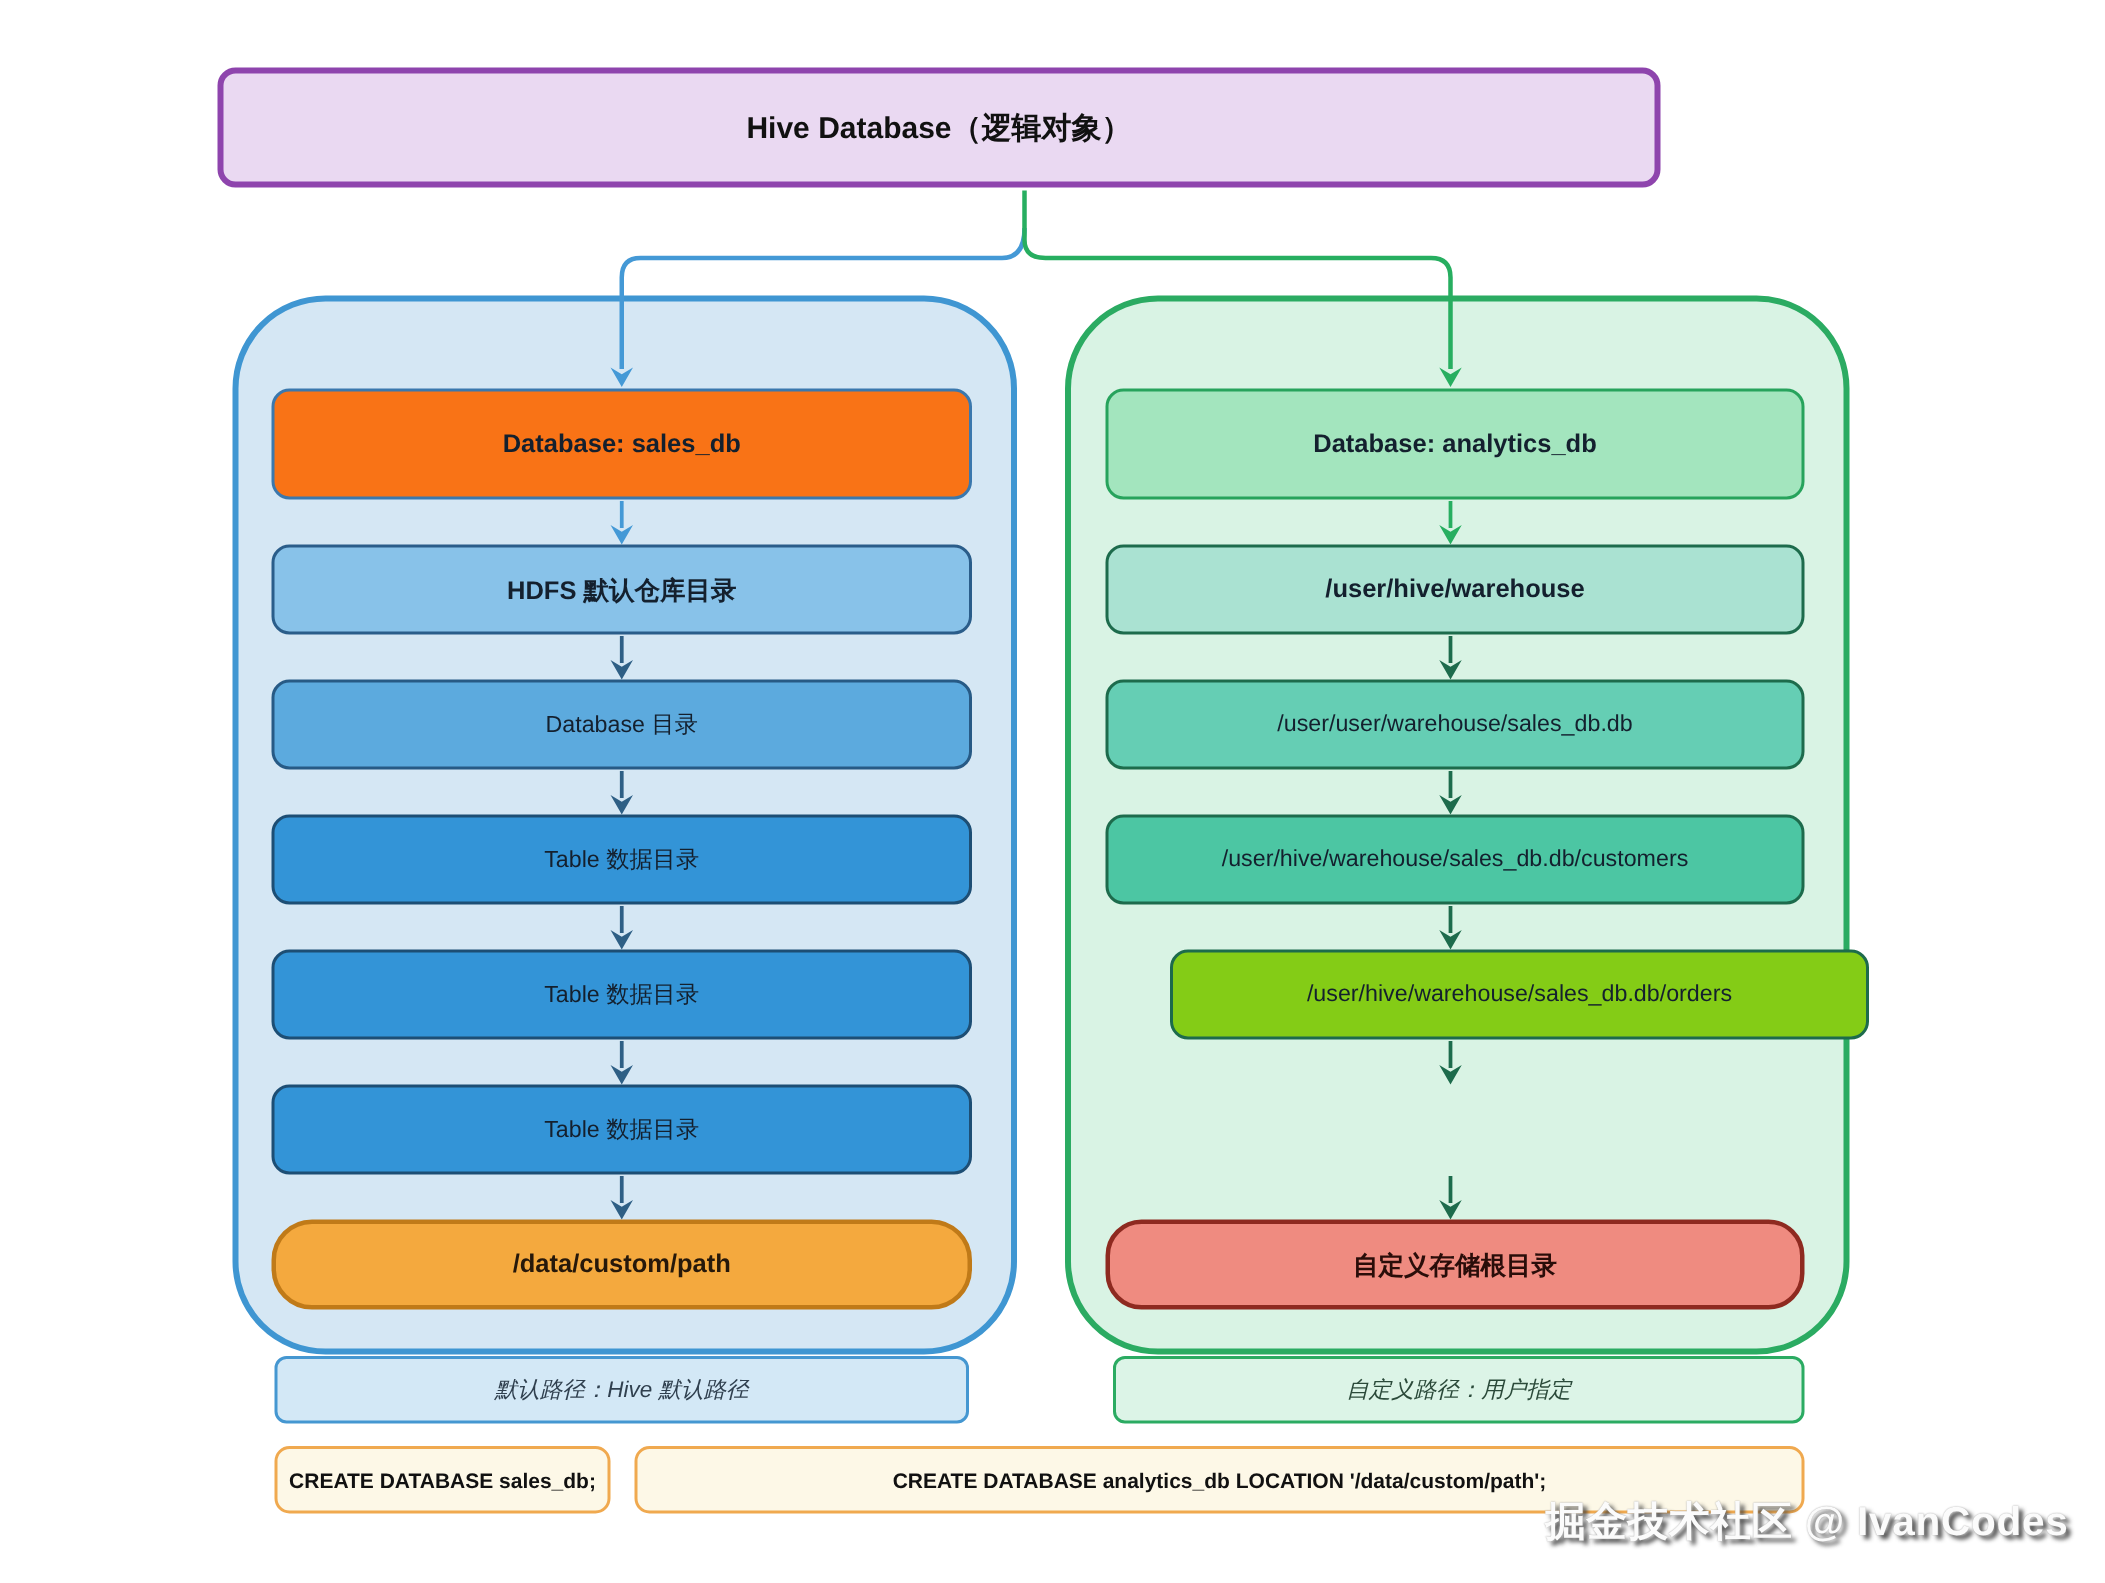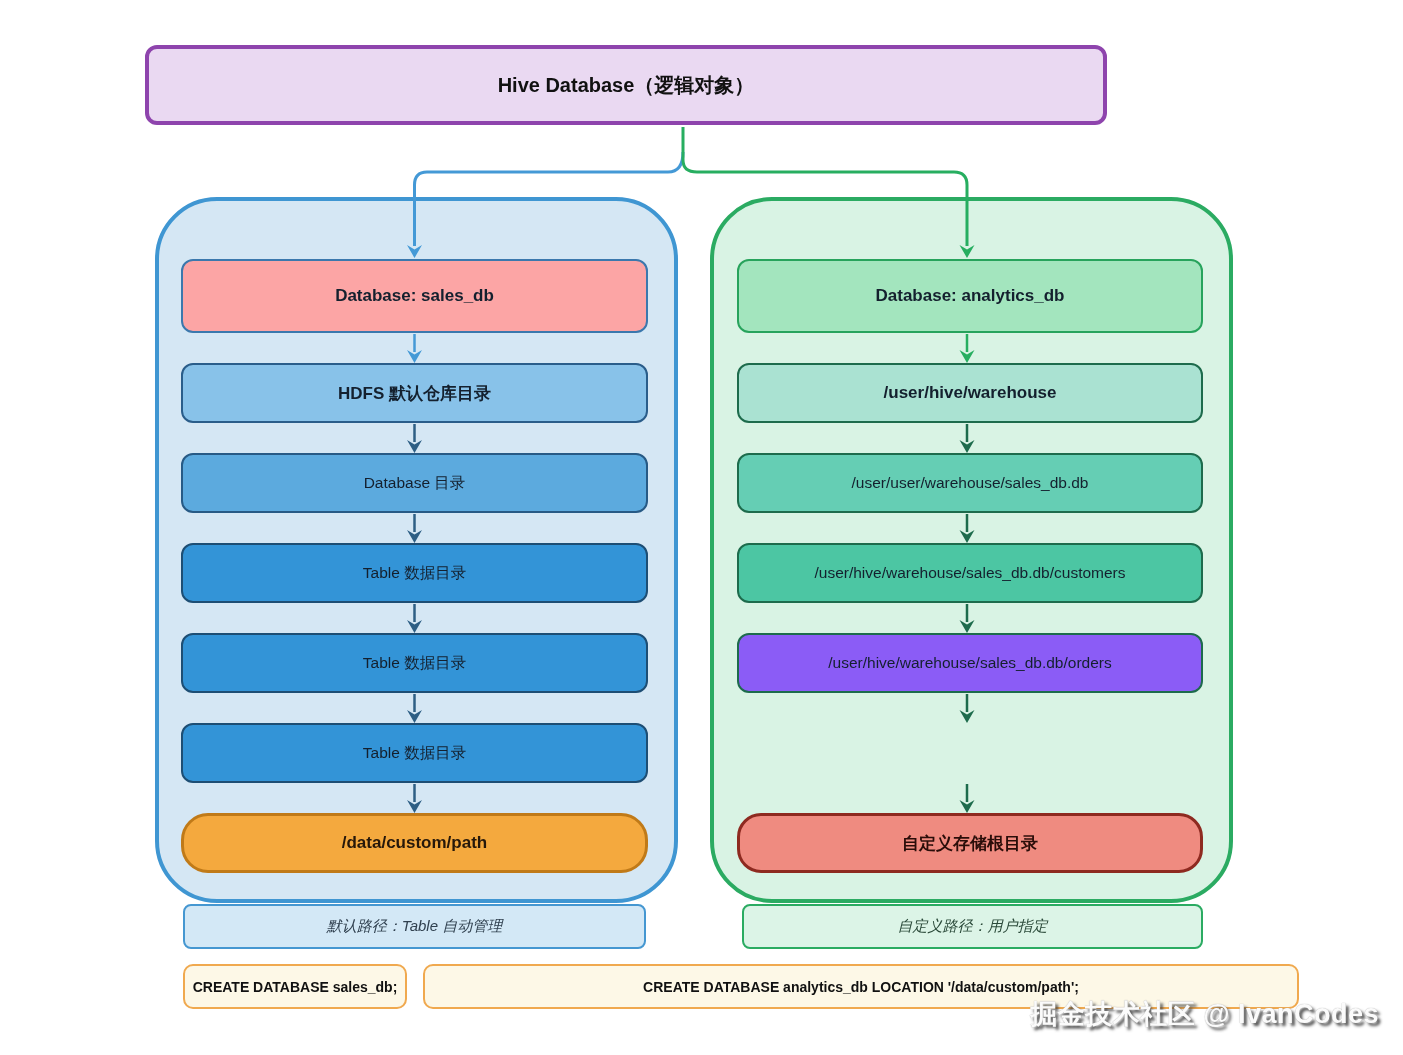--- a/index.html
+++ b/index.html
@@ -30,51 +30,51 @@
   
   .node{
     position:absolute;box-sizing:border-box;z-index:3;
     display:flex;align-items:center;justify-content:center;
     border-radius:12px;text-align:center;color:#14202e;font-size:15.5px;
   }
   .lcol{left:181px;width:467px;}
   .rcol{left:737px;width:466px;}
   .h74{height:74px}.h60{height:60px}
   .bold{font-weight:bold;font-size:17px;}
-  .l1{top:259px;background:#fca5a5;border:2px solid #3b78ad;}
+  .l1{top:259px;background:#f97316;border:2px solid #3b78ad;}
   .l2{top:363px;background:#88c2e9;border:2px solid #2a5d8a;}
   .l3{top:453px;background:#5caade;border:2px solid #275a85;}
   .l4{top:543px;background:#3394d7;border:2px solid #1d4e74;}
   .l5{top:633px;background:#3394d7;border:2px solid #1d4e74;}
   .l6{top:723px;background:#3394d7;border:2px solid #1d4e74;}
   .l7{top:813px;background:#f4a93e;border:3px solid #c07a18;border-radius:27px;color:#26180a;}
   .r1{top:259px;background:#a3e5be;border:2px solid #27a35c;}
   .r2{top:363px;background:#aae2d2;border:2px solid #1d6b4c;}
   .r3{top:453px;background:#65ceb4;border:2px solid #1d6b4c;}
   .r4{top:543px;background:#4cc6a3;border:2px solid #1d6b4c;}
-  .r5{top:633px;background:#8b5cf6;border:2px solid #1d6b4c;}
+  .r5{top:633px;background:#84cc16;border:2px solid #1d6b4c;margin-left:43px;}
   .r6{top:723px;background:#4cc6a3;border:2px solid #1d6b4c;}
   .r7{top:813px;background:#ef8b80;border:3px solid #8e2a20;border-radius:24px;color:#2a0d09;}
   
   .footnote{
     position:absolute;box-sizing:border-box;z-index:2;height:45px;border-radius:8px;
     display:flex;align-items:center;justify-content:center;
     font-style:italic;font-size:15px;color:#30404f;
   }
   .footnote.left{left:183px;top:904px;width:463px;background:#d3e8f6;border:2px solid #4597d1;}
   .footnote.right{left:742px;top:904px;width:461px;background:#dcf4e7;border:2px solid #2bab62;color:#2b4a3a;}
   
   .codebox{
     position:absolute;box-sizing:border-box;z-index:3;height:45px;border-radius:10px;
     background:#fdf8e7;border:2px solid #f0a94f;
     display:flex;align-items:center;justify-content:center;
     font-weight:bold;font-size:14px;color:#111;
   }
   .codebox.left{left:183px;top:964px;width:224px;}
-  .codebox.right{left:423px;top:964px;width:876px;}
+  .codebox.right{left:423px;top:964px;width:780px;}
   
   .watermark{
     position:absolute;right:24px;top:996px;z-index:5;
     font-size:27px;font-weight:bold;letter-spacing:0.5px;color:#fbfbfb;
     text-shadow:0 0 1px #9a9a9a, 3px 3px 3px rgba(62,62,62,0.9);
   }
 </style>
 </head>
 <body>
 
@@ -152,21 +152,21 @@
   <div class="node lcol h60 l6">Table 数据目录</div>
   <div class="node lcol h60 bold l7">/data/custom/path</div>
 
   <div class="node rcol h74 bold r1">Database: analytics_db</div>
   <div class="node rcol h60 bold r2">/user/hive/warehouse</div>
   <div class="node rcol h60 r3">/user/user/warehouse/sales_db.db</div>
   <div class="node rcol h60 r4">/user/hive/warehouse/sales_db.db/customers</div>
   <div class="node rcol h60 r5">/user/hive/warehouse/sales_db.db/orders</div>
   <div class="node rcol h60 bold r7">自定义存储根目录</div>
 
-  <div class="footnote left">默认路径：Table 自动管理</div>
+  <div class="footnote left">默认路径：Hive 默认路径</div>
   <div class="footnote right">自定义路径：用户指定</div>
 
   <div class="codebox left">CREATE DATABASE sales_db;</div>
   <div class="codebox right">CREATE DATABASE analytics_db LOCATION '/data/custom/path';</div>
 
   <div class="watermark">掘金技术社区 @ IvanCodes</div>
 
 </div>
 
 </body></html>

